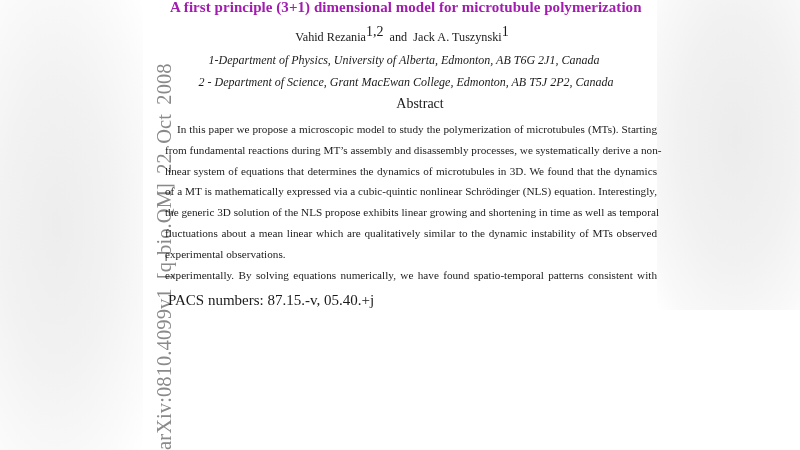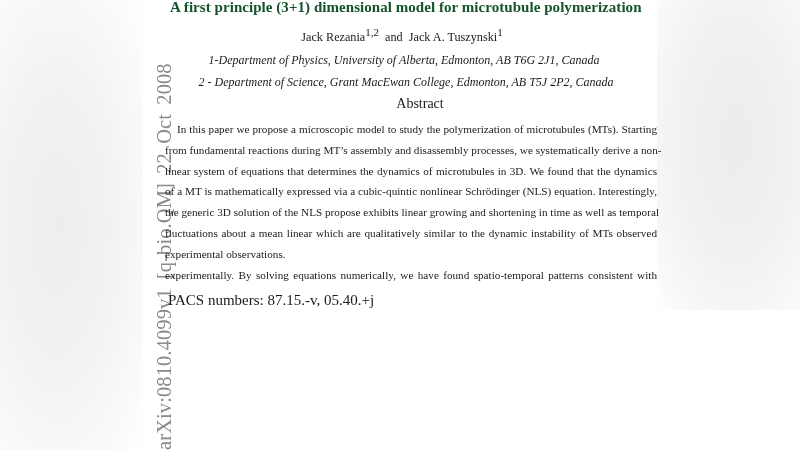--- a/index.html
+++ b/index.html
@@ -28,28 +28,28 @@
     transform: rotate(-90deg);
     white-space: nowrap;
     font-size: 20.5px;
     color: #8a8a8a;
     letter-spacing: 0.1px;
     word-spacing: 4px;
   }
   .title {
     position: absolute; left: 170px; top: -1px; width: 490px;
     font-weight: bold; font-size: 15px; white-space: nowrap;
-    color: #14532d;
+    color: #a21caf;
     letter-spacing: 0.05px;
   }
   .authors {
     position: absolute; left: 0; width: 800px; top: 30px;
     text-align: center; font-size: 12.2px; padding-left: 2px;
   }
-  .authors sup { font-size: 11px; vertical-align: 5px; line-height: 0; }
+  .authors sup { font-size: 14px; vertical-align: 5px; line-height: 0; }
   .affil {
     position: absolute; left: 0; width: 800px;
     text-align: center; font-style: italic; font-size: 12px;
   }
   .affil1 { top: 53px; padding-left: 4px; }
   .affil2 { top: 75px; padding-left: 6px; }
   .abstract-heading {
     position: absolute; left: 0; width: 800px; top: 96px;
     text-align: center; font-size: 14px; padding-left: 20px;
   }
@@ -73,21 +73,21 @@
 
 <div class="bg-left"></div>
 <div class="bg-right"></div>
 <div class="page"></div>
 
 <div class="arxiv-stamp">arXiv:0810.4099v1  [q-bio.QM]  22 Oct 2008</div>
 
 <div class="title">A first principle (3+1) dimensional model for microtubule polymerization</div>
 
 <div class="authors">
-  <span>Jack Rezania</span><sup>1,2</sup>
+  <span>Vahid Rezania</span><sup>1,2</sup>
   &nbsp;<span>and</span>&nbsp;
   <span>Jack A. Tuszynski</span><sup>1</sup>
 </div>
 
 <div class="affil affil1">1-Department of Physics, University of Alberta, Edmonton, AB T6G 2J1, Canada</div>
 <div class="affil affil2">2 - Department of Science, Grant MacEwan College, Edmonton, AB T5J 2P2, Canada</div>
 
 <div class="abstract-heading">Abstract</div>
 
 <div class="abstract-body">

